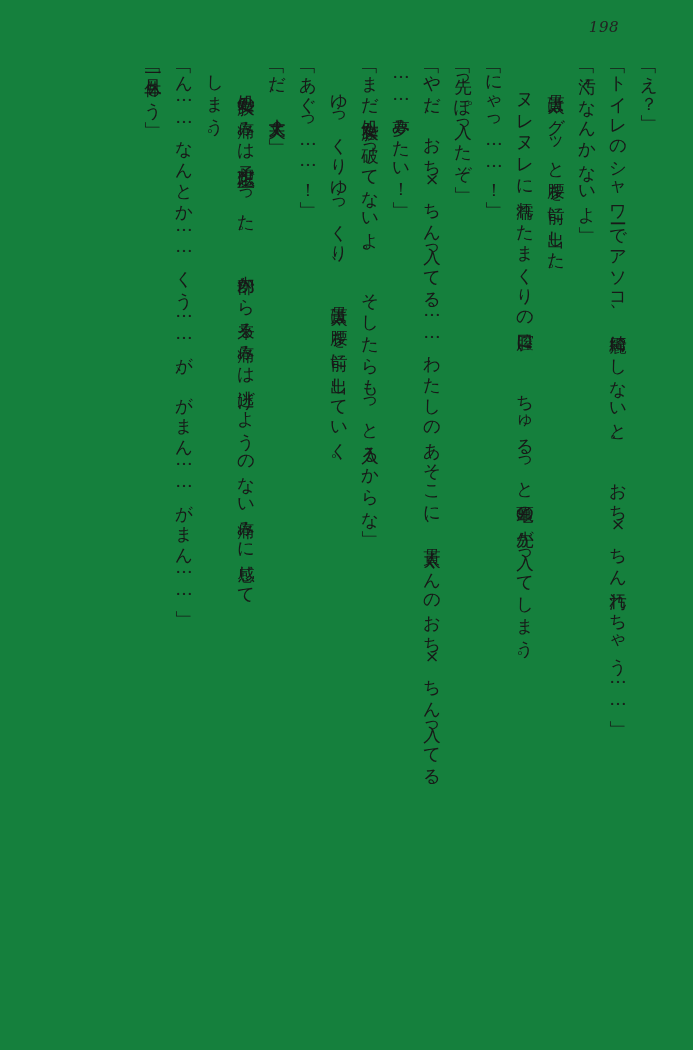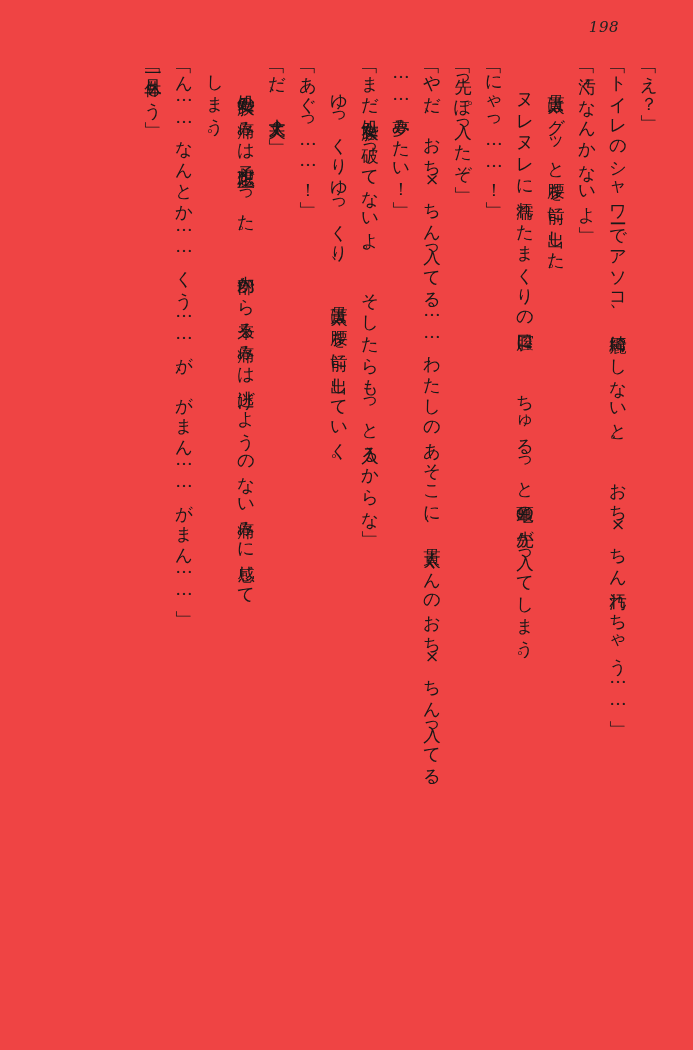--- a/index.html
+++ b/index.html
@@ -4,21 +4,21 @@
 <style>
   html, body {
     margin: 0;
     padding: 0;
     background: #ffffff;
   }
   #page {
     position: relative;
     width: 693px;
     height: 1050px;
-    background: #ef4444;
+    background: #15803d;
     overflow: hidden;
     font-family: "DejaVu Serif", "Liberation Serif", serif;
     color: #1a1a1a;
   }
   #page-number {
     position: absolute;
     top: 18px;
     right: 74px;
     font-size: 15px;
     font-style: italic;

